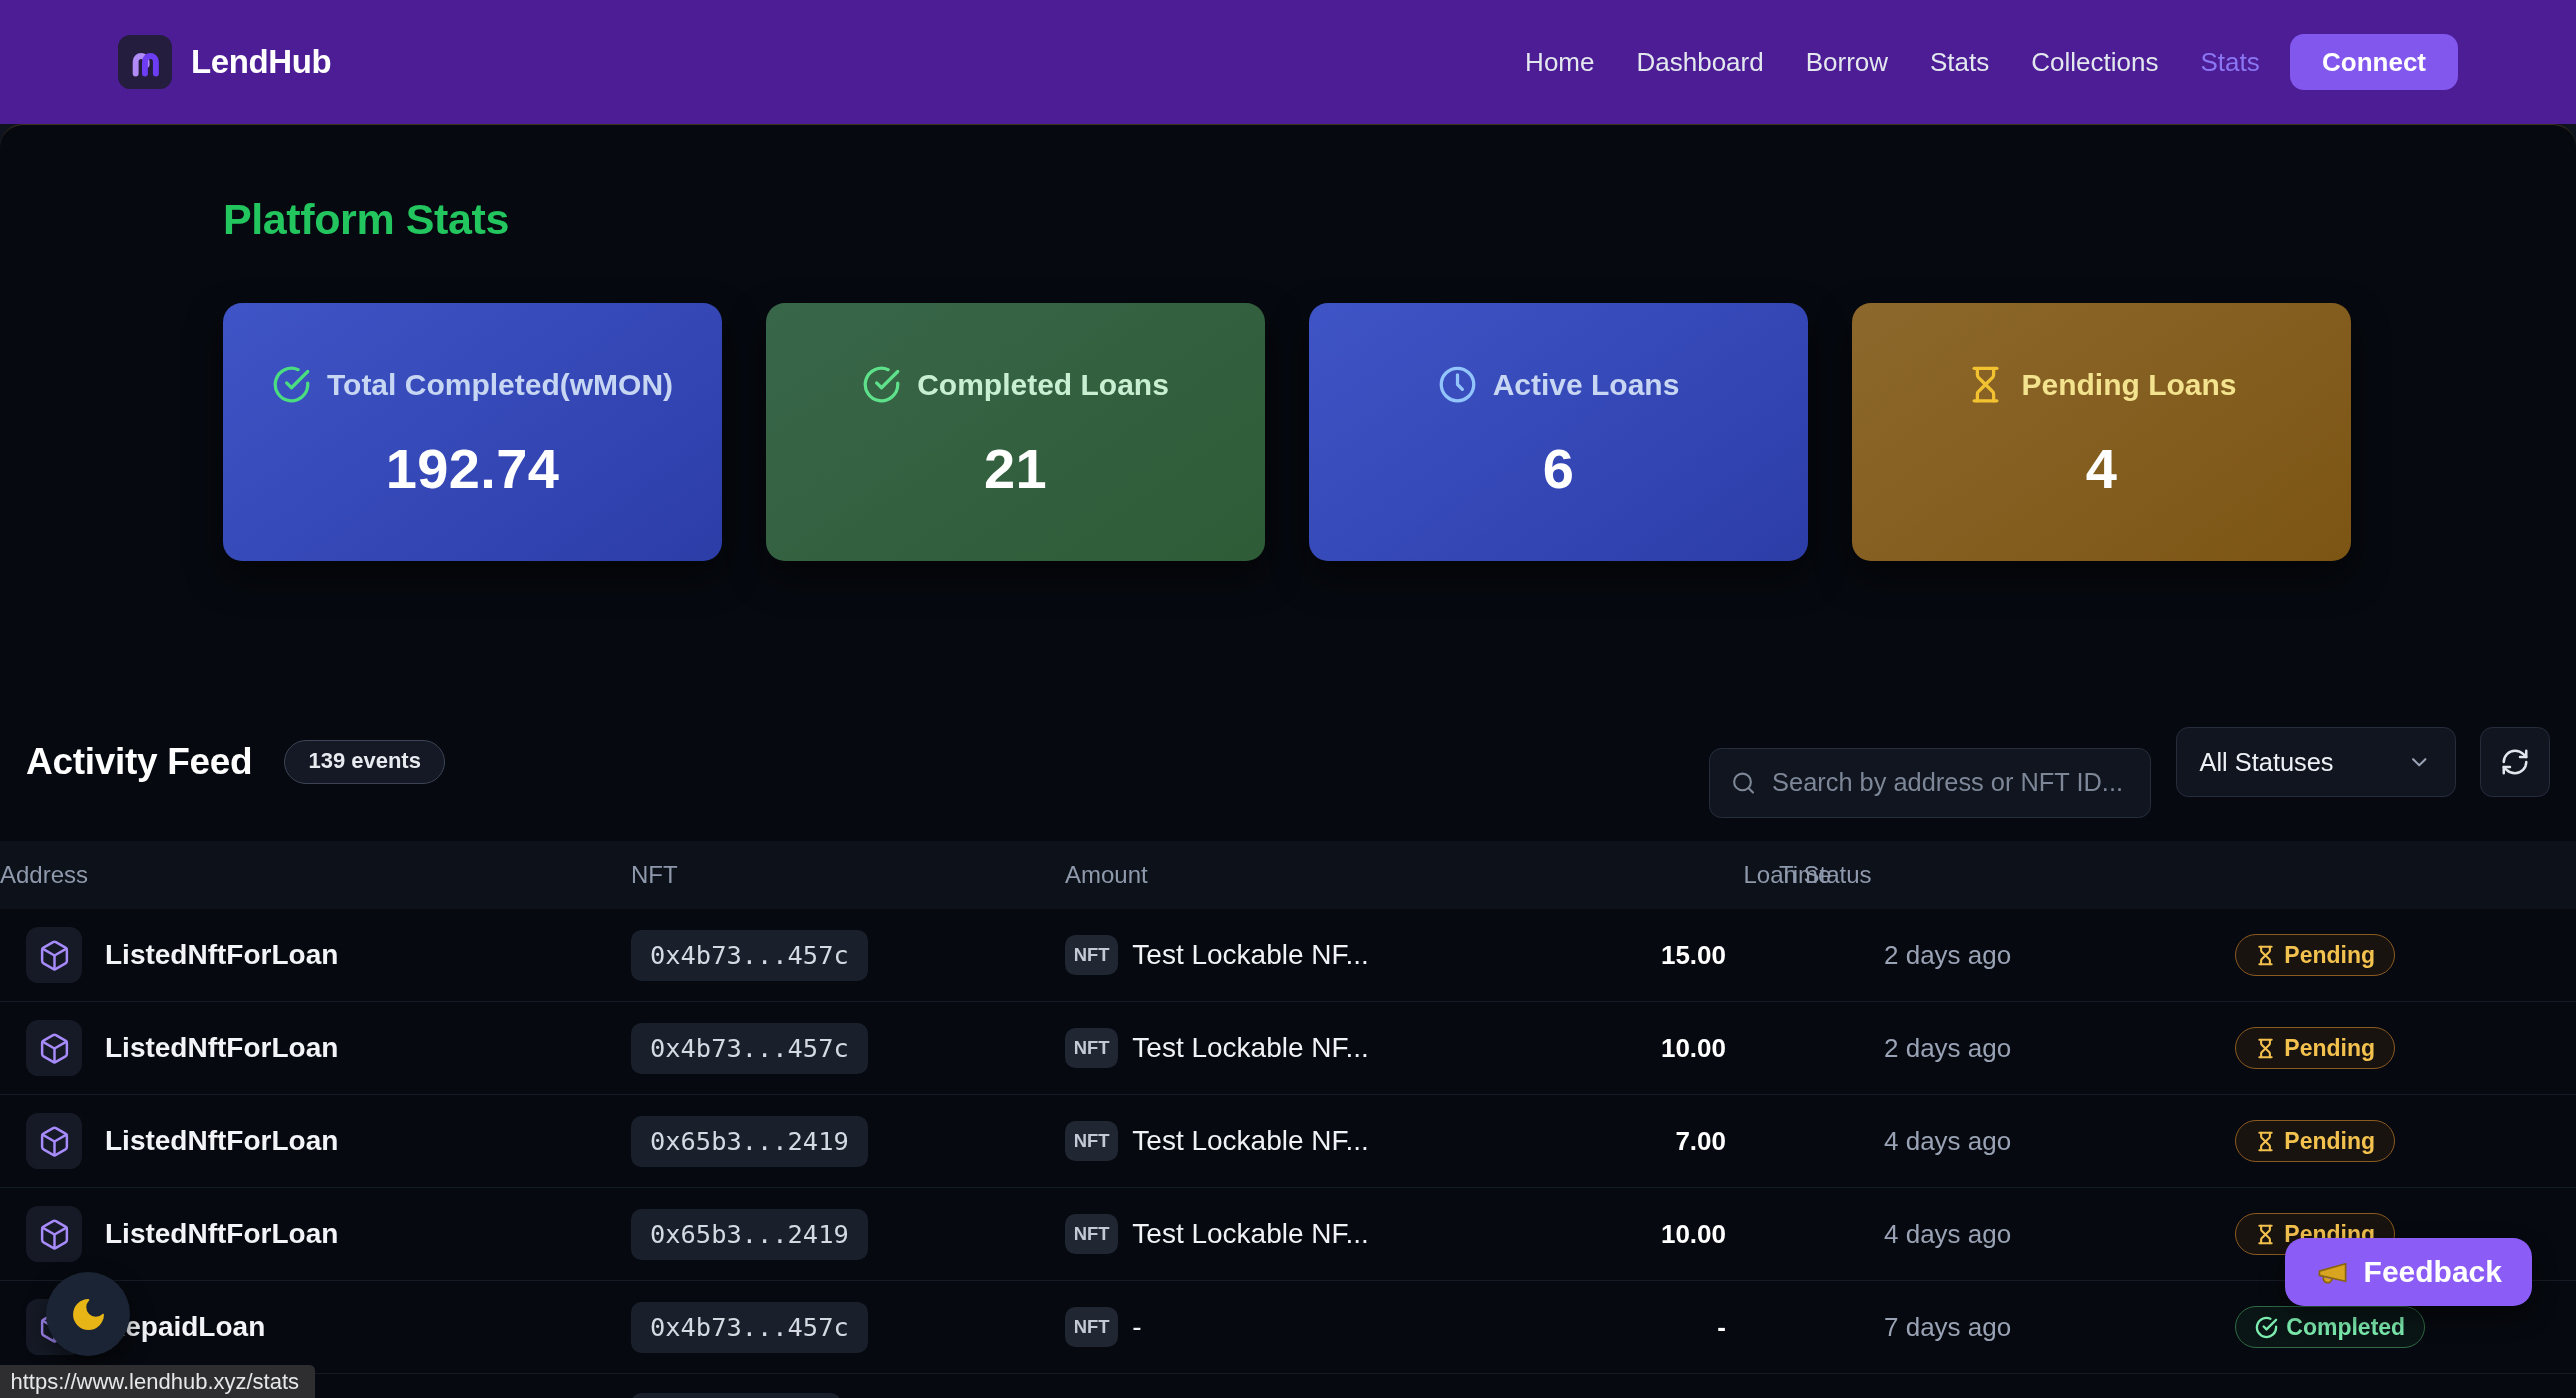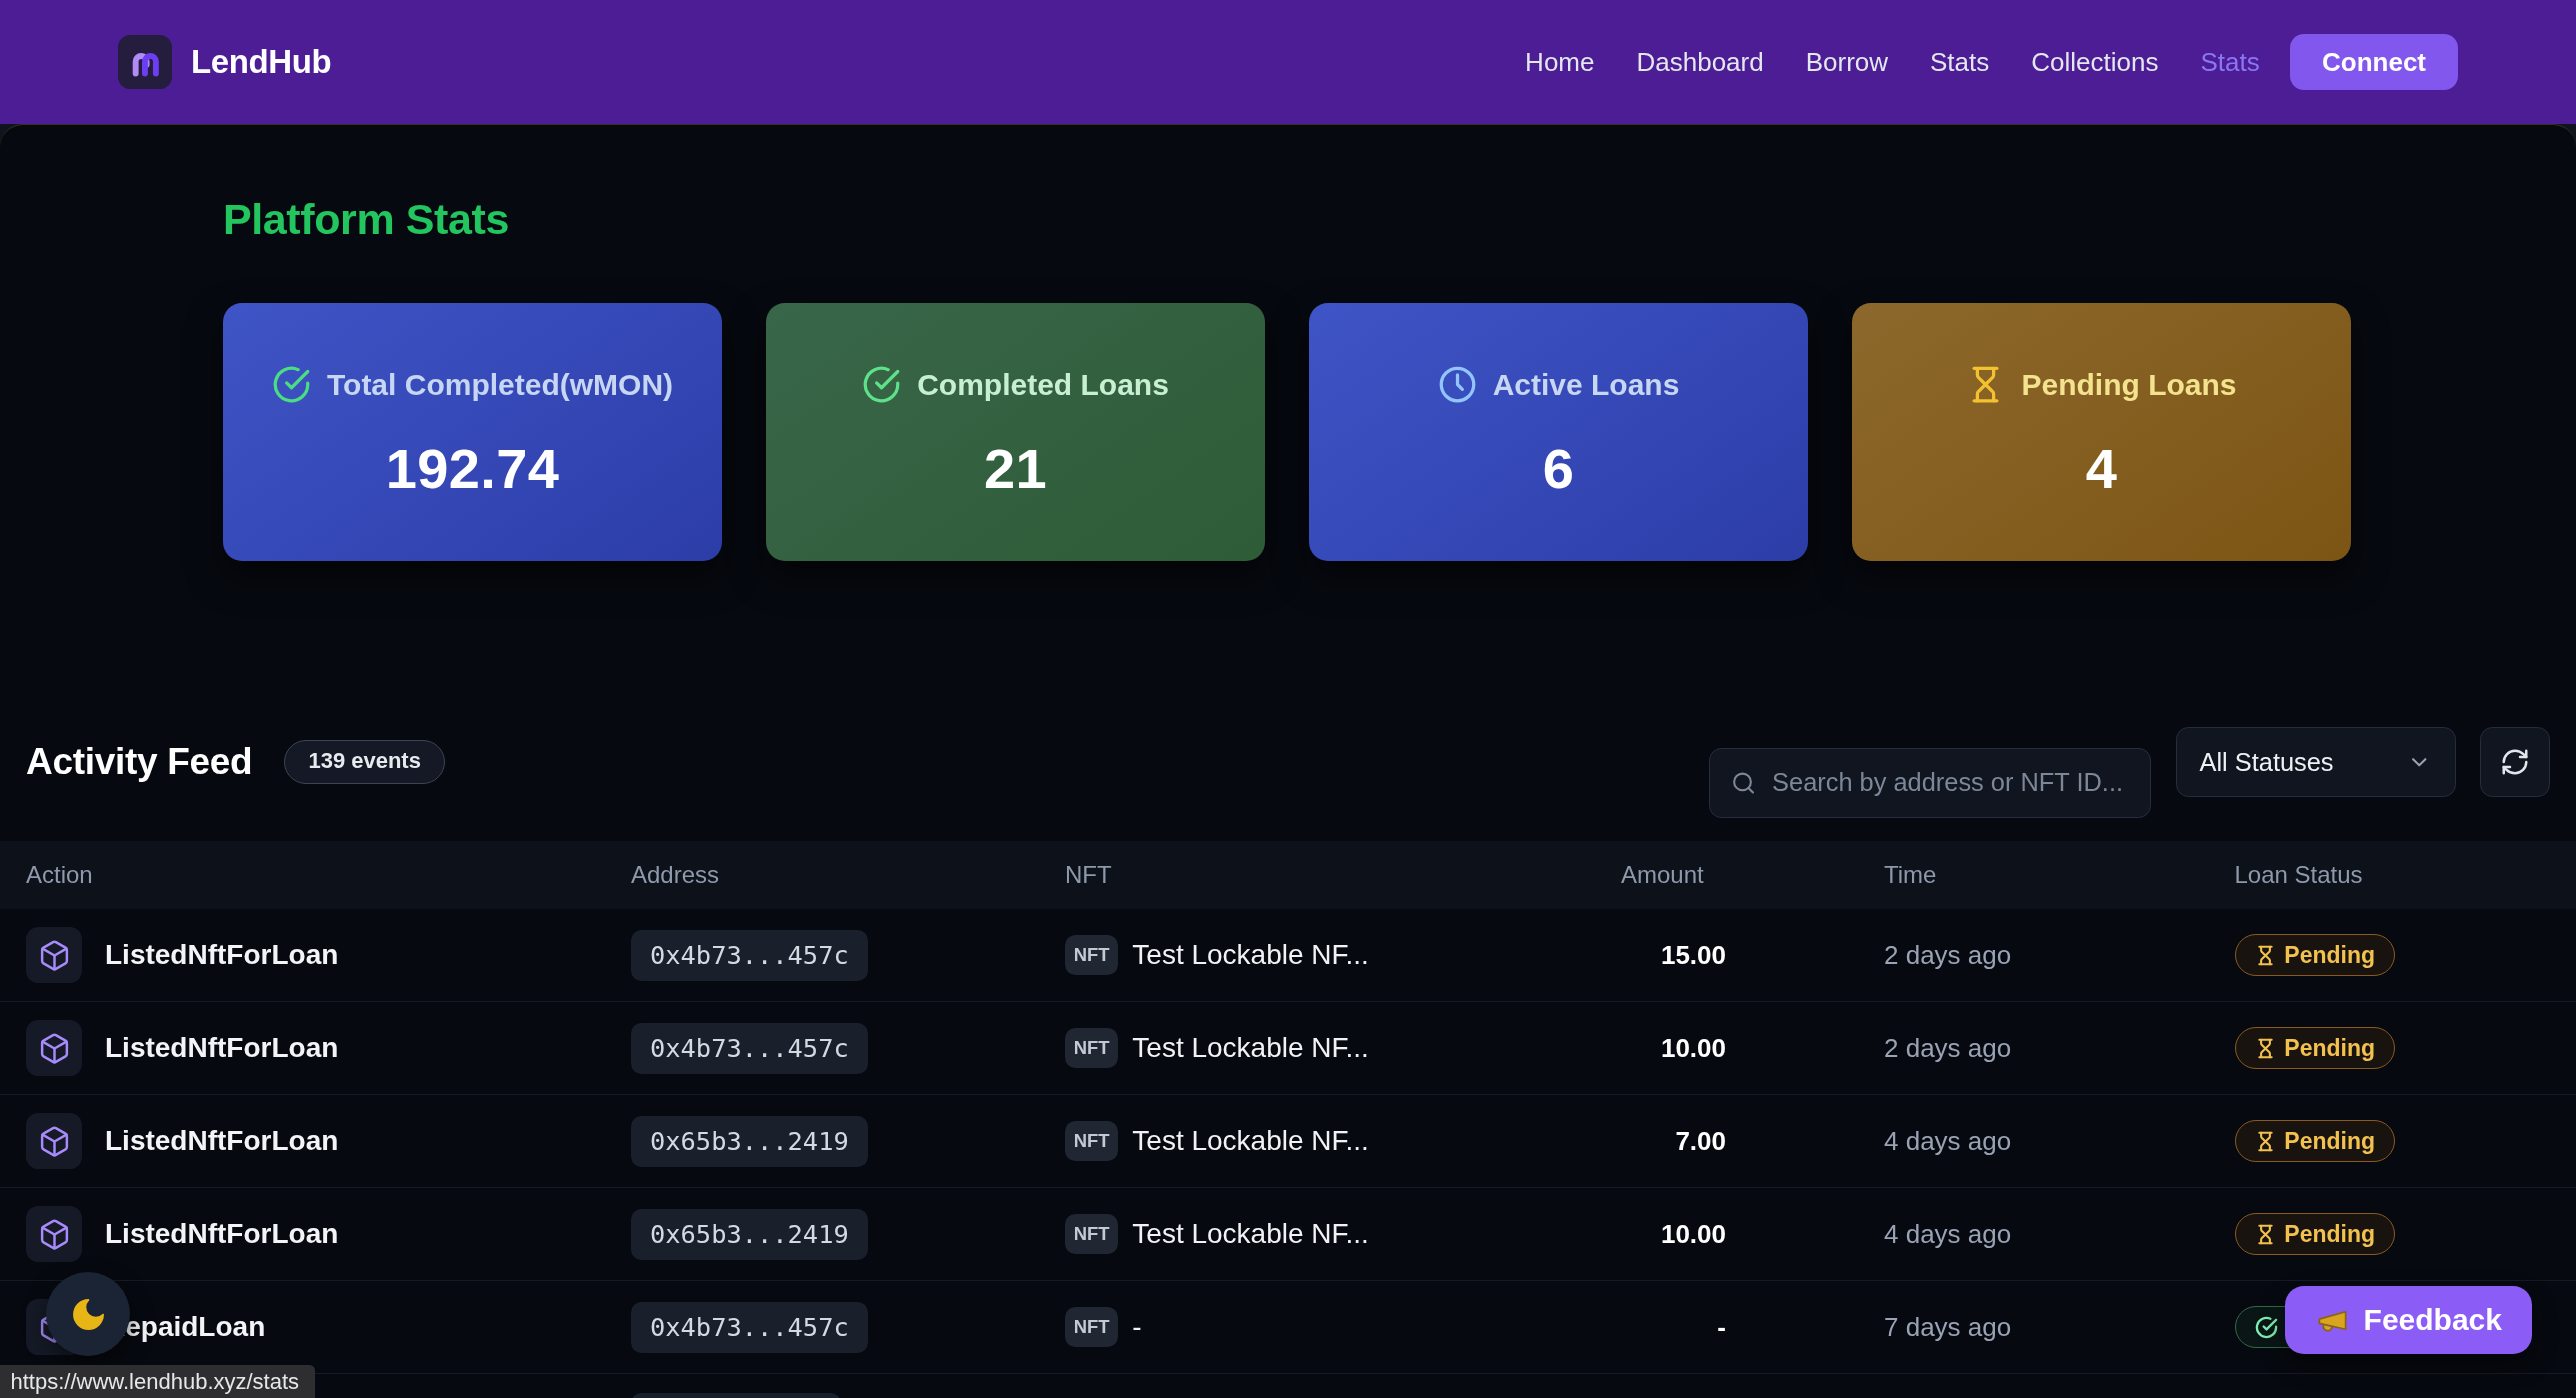--- a/index.html
+++ b/index.html
@@ -149,21 +149,21 @@
     border-radius:50%; background:#1b2434; box-shadow:0 8.8px 21px rgba(0,0,0,.5);
     display:flex; align-items:center; justify-content:center; z-index:55; cursor:pointer;
     color:#e8b517;
   }
   .url-tooltip {
     position:absolute; left:0; bottom:0; height:33px; line-height:33px;
     background:#2e2e31; color:#e6e7e9; font-size:22px; padding:0 16px 0 10.5px;
     border-radius:0 5.3px 0 0; z-index:60; white-space:nowrap;
   }
   .feedback-btn {
-    position:absolute; right:44px; top:1286px; height:68px; padding:0 30px;
+    position:absolute; right:44px; top:1238px; height:68px; padding:0 30px;
     border-radius:19px; background:#8b5cf6; border:none; color:#fff;
     font-size:30px; font-weight:700; font-family:inherit;
     display:flex; align-items:center; gap:14px; z-index:60; cursor:pointer;
     box-shadow:0 10.5px 24.5px rgba(0,0,0,.45);
   }
 </style>
 </head>
 <body>
 
 <div class="nav">
@@ -271,21 +271,20 @@
             <path d="M21 3v5h-5"></path>
             <path d="M21 12a9 9 0 0 1-9 9 9.75 9.75 0 0 1-6.74-2.74L3 16"></path>
             <path d="M8 16H3v5"></path>
           </svg>
       </div>
     </div>
   </div>
 
   <div class="table">
     <div class="trow thead" id="table-head">
-        <div class="cell-action">Action</div>
         <div class="cell-address">Address</div>
         <div class="cell-nft">NFT</div>
         <div class="cell-amount">Amount</div>
         <div class="cell-time">Time</div>
         <div class="cell-status">Loan Status</div>
       </div>
     <div class="tbody" id="table-body">
         <div class="trow">
           <div class="cell-action">
             <span class="action-ic">

